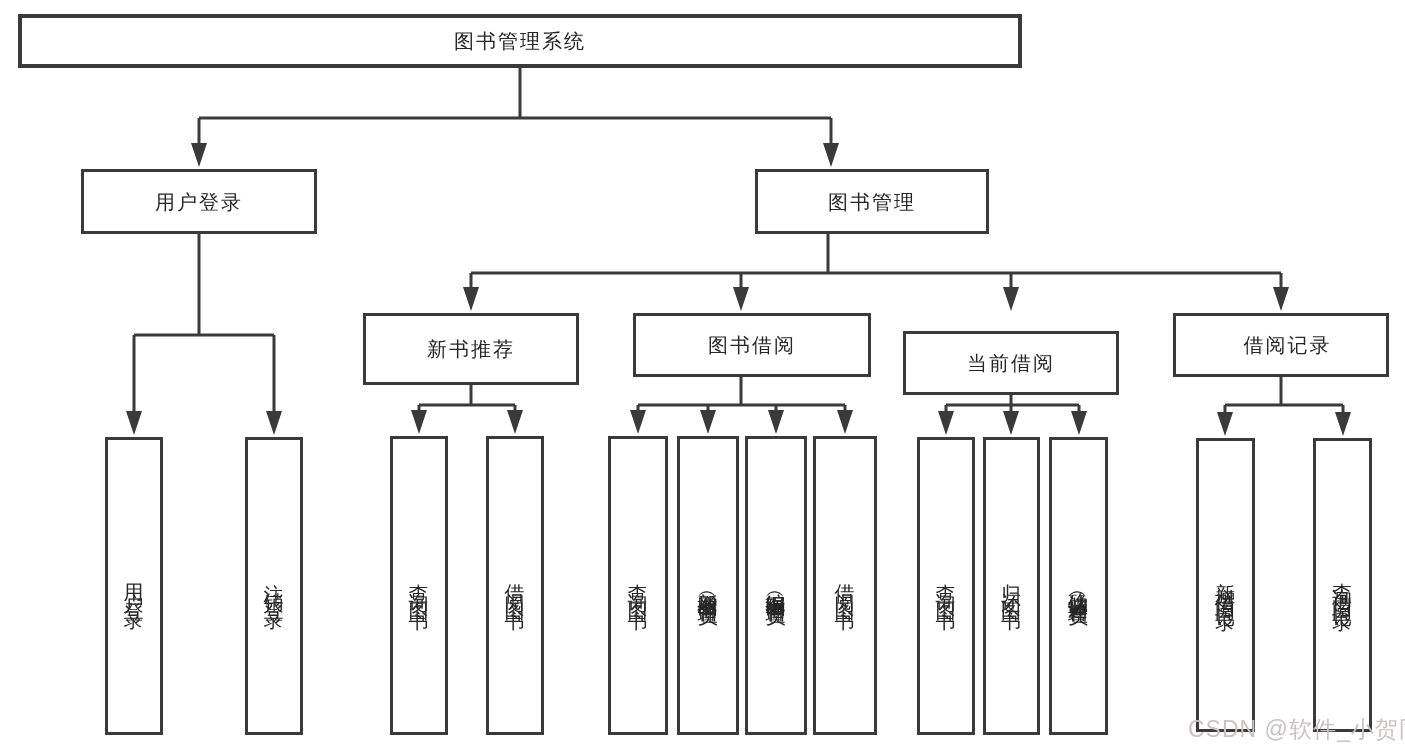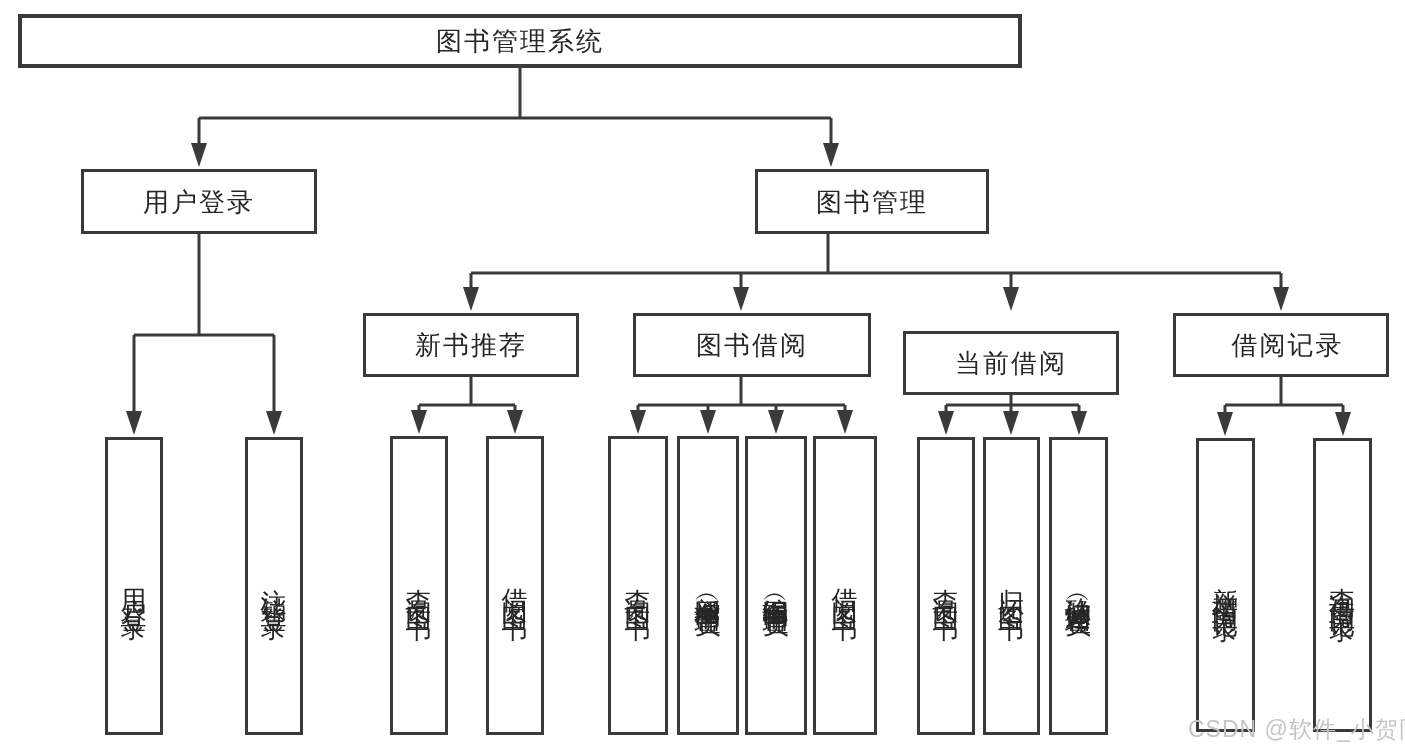--- a/index.html
+++ b/index.html
@@ -13,21 +13,21 @@
   .wires{position:absolute;left:0;top:0;width:1405px;height:747px;}
   .node{
     position:absolute;
     box-sizing:border-box;
     border:3px solid #3a3a3a;
     background:#ffffff;
     display:flex;
     align-items:center;
     justify-content:center;
     color:#262626;
-    font-size:26px;
+    font-size:20px;
     letter-spacing:2px;
     line-height:1;
     z-index:2;
   }
   .node.root{border-width:4px;}
   .leaf{
     writing-mode:vertical-rl;
     text-orientation:mixed;
   }
   .ls4{letter-spacing:9px;}
@@ -39,21 +39,21 @@
     font-size:23px;
     color:#c7c3c3;
     letter-spacing:1px;
     white-space:nowrap;
     z-index:5;
   }
   
   #n-root{left:18px;top:14px;width:1004px;height:54px;}
   #n-user-login{left:81px;top:169px;width:236px;height:65px;}
   #n-book-mgmt{left:711px;top:169px;width:234px;height:65px;margin-left:44px;}
-  #n-new-book-rec{left:363px;top:313px;width:216px;height:64px;}
+  #n-new-book-rec{left:363px;top:313px;width:216px;height:72px;}
   #n-book-borrow{left:633px;top:313px;width:238px;height:64px;}
   #n-current-borrow{left:903px;top:331px;width:216px;height:64px;}
   #n-borrow-record{left:1173px;top:313px;width:216px;height:64px;padding-left:13px;}
   #n-leaf-login{left:105px;top:437px;width:58px;height:298px;}
   #n-leaf-logout{left:245px;top:437px;width:58px;height:298px;}
   #n-leaf-rec-query{left:390px;top:436px;width:58px;height:299px;}
   #n-leaf-rec-borrow{left:486px;top:436px;width:58px;height:299px;}
   #n-leaf-bor-query{left:608px;top:436px;width:60px;height:299px;}
   #n-leaf-bor-add{left:677px;top:436px;width:62px;height:299px;}
   #n-leaf-bor-edit{left:745px;top:436px;width:62px;height:299px;}

